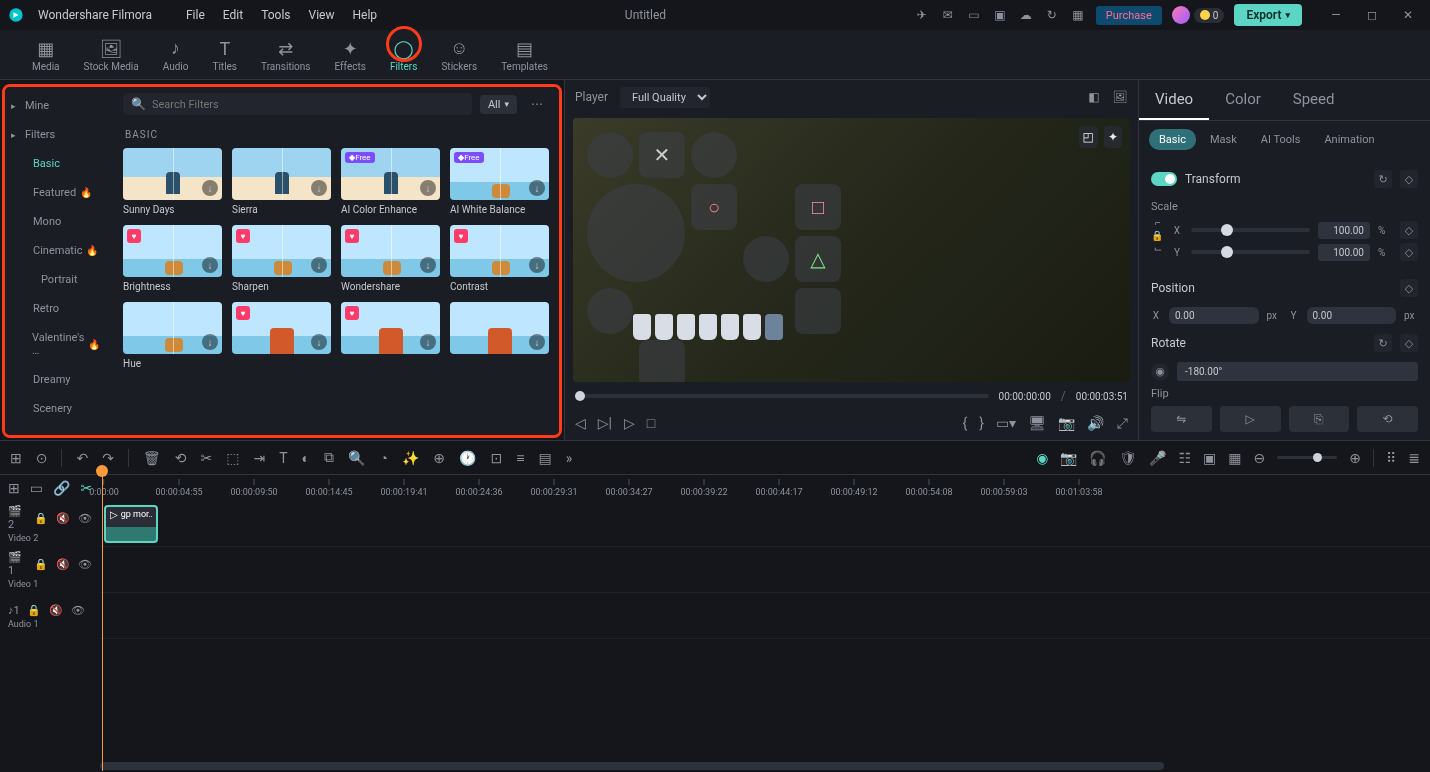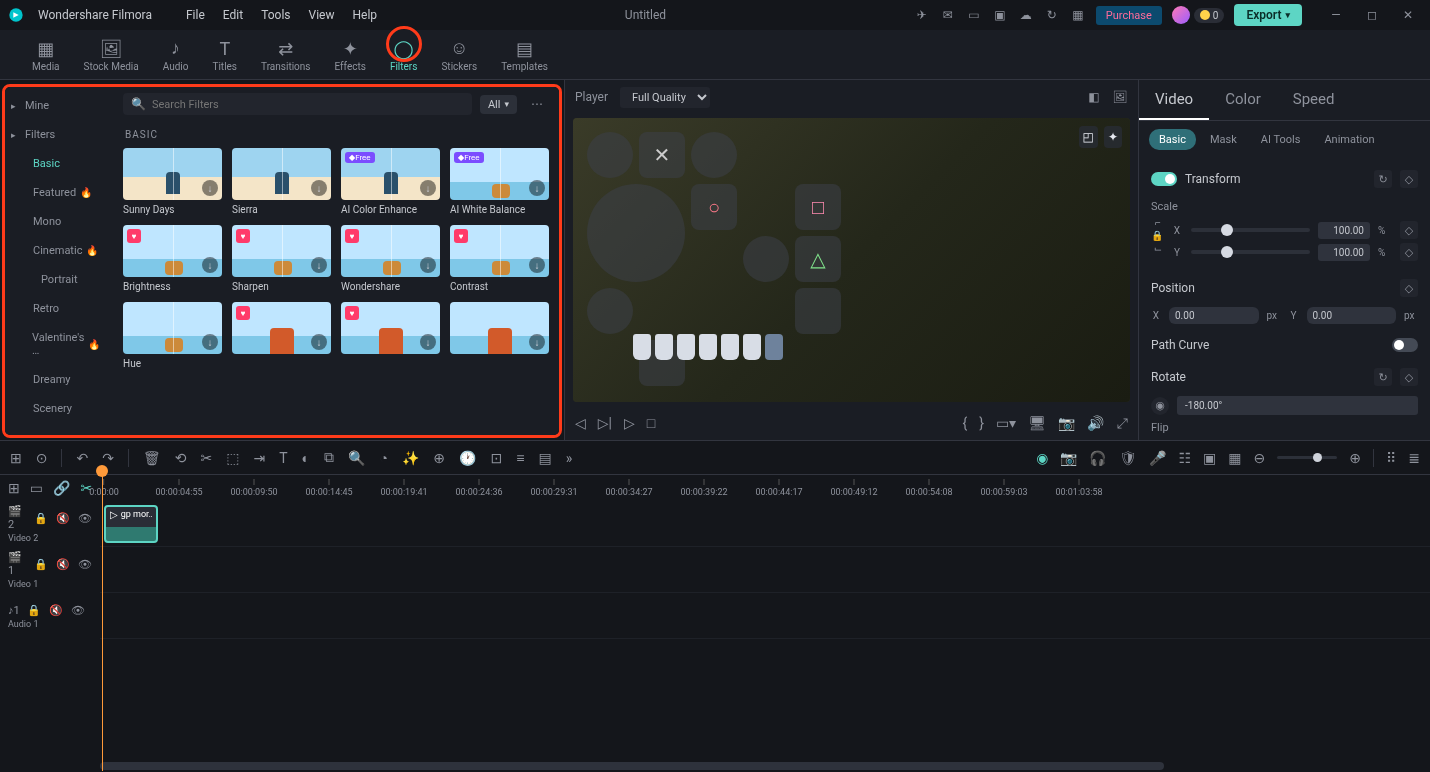--- a/index.html
+++ b/index.html
@@ -515,20 +515,26 @@
       <div class="hud-cups">
         <div class="cup"></div>
           <div class="cup"></div>
           <div class="cup"></div>
           <div class="cup"></div>
           <div class="cup"></div>
           <div class="cup"></div>
         <div class="cup shield"></div>
       </div>
     </div>
+    <div class="player-timeline">
+      <div class="pt-track"></div>
+      <span style="font-size:10px;">00:00:00:00</span>
+      <span class="dimmed">/</span>
+      <span style="font-size:10px;">00:00:03:51</span>
+    </div>
     <div class="player-controls">
       <span class="pc-btn">◁</span>
       <span class="pc-btn">▷|</span>
       <span class="pc-btn">▷</span>
       <span class="pc-btn">□</span>
       <div class="pc-spacer"></div>
       <span class="pc-btn">{</span>
       <span class="pc-btn">}</span>
       <span class="pc-btn">▭▾</span>
       <span class="pc-btn">🖥</span>
@@ -593,24 +599,20 @@
       </div>
       <div class="pair-row">
         <span class="axis-lbl">X</span>
         <div class="val-box">0.00</div>
         <span class="unit">px</span>
         <span class="axis-lbl">Y</span>
         <div class="val-box">0.00</div>
         <span class="unit">px</span>
       </div>
 
-      <div class="prop-head" style="margin-top:8px;">
-        <div class="prop-head-label">Path Curve</div>
-        <div class="toggle off"></div>
-      </div>
 
       <div class="prop-head" style="margin-top:4px;">
         <div class="prop-head-label">Rotate</div>
         <div class="mini-icon">↻</div>
         <div class="mini-icon">◇</div>
       </div>
       <div class="pair-row">
         <div class="mini-icon" style="border-radius:50%;">◉</div>
         <div class="rotate-input">-180.00°</div>
       </div>

